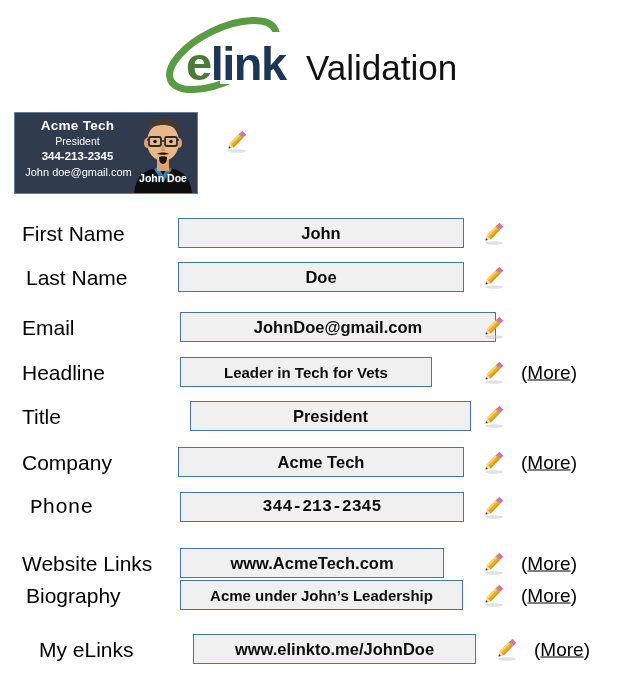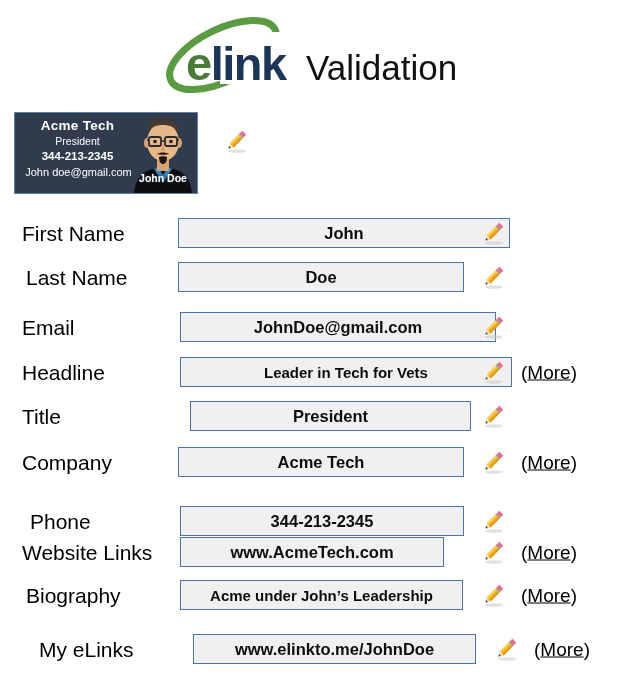--- a/index.html
+++ b/index.html
@@ -241,21 +241,21 @@
     <rect x="12.2" y="8.7" width="1.9" height="12.6" fill="#f8d46a"></rect>
     <rect x="16.2" y="8.7" width="1.6" height="12.6" fill="#d8971a"></rect>
     <polygon points="12.2,21.3 17.8,21.3 15,25.6" fill="#f0dcb0"></polygon>
     <polygon points="13.6,23.5 16.4,23.5 15,25.6" fill="#3a3a3a"></polygon>
   </g>
 </svg>
 
 <div id="form">
     <div class="row" style="top: 16px; padding-left: 16px;">
       <div class="row-label" style="left: 22px;">First Name</div>
-      <div class="field-box" style="left: 178px; width: 332px;">
+      <div class="field-box" style="left: 178px; width: 286px;">
         <span class="field-value">John</span>
       </div>
     <svg class="pencil row-pencil" viewBox="0 0 30 30" xmlns="http://www.w3.org/2000/svg" style="left:478px">
       <ellipse cx="16" cy="25" rx="9" ry="1.8" fill="#c8c8c8" opacity="0.55"></ellipse>
       <g transform="rotate(45 15 15)">
         <rect x="12.2" y="3.2" width="5.6" height="4.2" fill="#e86d8a"></rect>
         <rect x="12.2" y="7.0" width="5.6" height="1.9" fill="#9aa0a6"></rect>
         <rect x="12.2" y="8.7" width="5.6" height="12.6" fill="#f2b01e"></rect>
         <rect x="12.2" y="8.7" width="1.9" height="12.6" fill="#f8d46a"></rect>
         <rect x="16.2" y="8.7" width="1.6" height="12.6" fill="#d8971a"></rect>
@@ -295,21 +295,21 @@
         <rect x="12.2" y="8.7" width="5.6" height="12.6" fill="#f2b01e"></rect>
         <rect x="12.2" y="8.7" width="1.9" height="12.6" fill="#f8d46a"></rect>
         <rect x="16.2" y="8.7" width="1.6" height="12.6" fill="#d8971a"></rect>
         <polygon points="12.2,21.3 17.8,21.3 15,25.6" fill="#f0dcb0"></polygon>
         <polygon points="13.6,23.5 16.4,23.5 15,25.6" fill="#3a3a3a"></polygon>
       </g>
     </svg>
     </div>
     <div class="row" style="top: 155px;">
       <div class="row-label" style="left: 22px;">Headline</div>
-      <div class="field-box" style="left: 180px; width: 332px;">
+      <div class="field-box" style="left: 180px; width: 252px;">
         <span class="field-value small">Leader in Tech for Vets</span>
       </div>
     <svg class="pencil row-pencil" viewBox="0 0 30 30" xmlns="http://www.w3.org/2000/svg" style="left:478px">
       <ellipse cx="16" cy="25" rx="9" ry="1.8" fill="#c8c8c8" opacity="0.55"></ellipse>
       <g transform="rotate(45 15 15)">
         <rect x="12.2" y="3.2" width="5.6" height="4.2" fill="#e86d8a"></rect>
         <rect x="12.2" y="7.0" width="5.6" height="1.9" fill="#9aa0a6"></rect>
         <rect x="12.2" y="8.7" width="5.6" height="12.6" fill="#f2b01e"></rect>
         <rect x="12.2" y="8.7" width="1.9" height="12.6" fill="#f8d46a"></rect>
         <rect x="16.2" y="8.7" width="1.6" height="12.6" fill="#d8971a"></rect>
@@ -349,39 +349,39 @@
         <rect x="12.2" y="7.0" width="5.6" height="1.9" fill="#9aa0a6"></rect>
         <rect x="12.2" y="8.7" width="5.6" height="12.6" fill="#f2b01e"></rect>
         <rect x="12.2" y="8.7" width="1.9" height="12.6" fill="#f8d46a"></rect>
         <rect x="16.2" y="8.7" width="1.6" height="12.6" fill="#d8971a"></rect>
         <polygon points="12.2,21.3 17.8,21.3 15,25.6" fill="#f0dcb0"></polygon>
         <polygon points="13.6,23.5 16.4,23.5 15,25.6" fill="#3a3a3a"></polygon>
       </g>
     </svg>
       <a class="more-link" href="#" style="left: 521px; text-decoration: none; color: rgb(0, 0, 0);"><span>(</span><u>More</u><span>)</span></a>
     </div>
-    <div class="row" style="top: 304px;">
+    <div class="row" style="top: 290px; font-family: Liberation Mono, monospace;">
       <div class="row-label" style="left: 30px;">Phone</div>
       <div class="field-box" style="left: 180px; width: 284px;">
         <span class="field-value">344-213-2345</span>
       </div>
     <svg class="pencil row-pencil" viewBox="0 0 30 30" xmlns="http://www.w3.org/2000/svg" style="left:478px">
       <ellipse cx="16" cy="25" rx="9" ry="1.8" fill="#c8c8c8" opacity="0.55"></ellipse>
       <g transform="rotate(45 15 15)">
         <rect x="12.2" y="3.2" width="5.6" height="4.2" fill="#e86d8a"></rect>
         <rect x="12.2" y="7.0" width="5.6" height="1.9" fill="#9aa0a6"></rect>
         <rect x="12.2" y="8.7" width="5.6" height="12.6" fill="#f2b01e"></rect>
         <rect x="12.2" y="8.7" width="1.9" height="12.6" fill="#f8d46a"></rect>
         <rect x="16.2" y="8.7" width="1.6" height="12.6" fill="#d8971a"></rect>
         <polygon points="12.2,21.3 17.8,21.3 15,25.6" fill="#f0dcb0"></polygon>
         <polygon points="13.6,23.5 16.4,23.5 15,25.6" fill="#3a3a3a"></polygon>
       </g>
     </svg>
     </div>
-    <div class="row" style="top: 335px;">
+    <div class="row" style="top: 346px;">
       <div class="row-label" style="left: 22px;">Website Links</div>
       <div class="field-box" style="left: 180px; width: 264px;">
         <span class="field-value">www.AcmeTech.com</span>
       </div>
     <svg class="pencil row-pencil" viewBox="0 0 30 30" xmlns="http://www.w3.org/2000/svg" style="left:478px">
       <ellipse cx="16" cy="25" rx="9" ry="1.8" fill="#c8c8c8" opacity="0.55"></ellipse>
       <g transform="rotate(45 15 15)">
         <rect x="12.2" y="3.2" width="5.6" height="4.2" fill="#e86d8a"></rect>
         <rect x="12.2" y="7.0" width="5.6" height="1.9" fill="#9aa0a6"></rect>
         <rect x="12.2" y="8.7" width="5.6" height="12.6" fill="#f2b01e"></rect>

